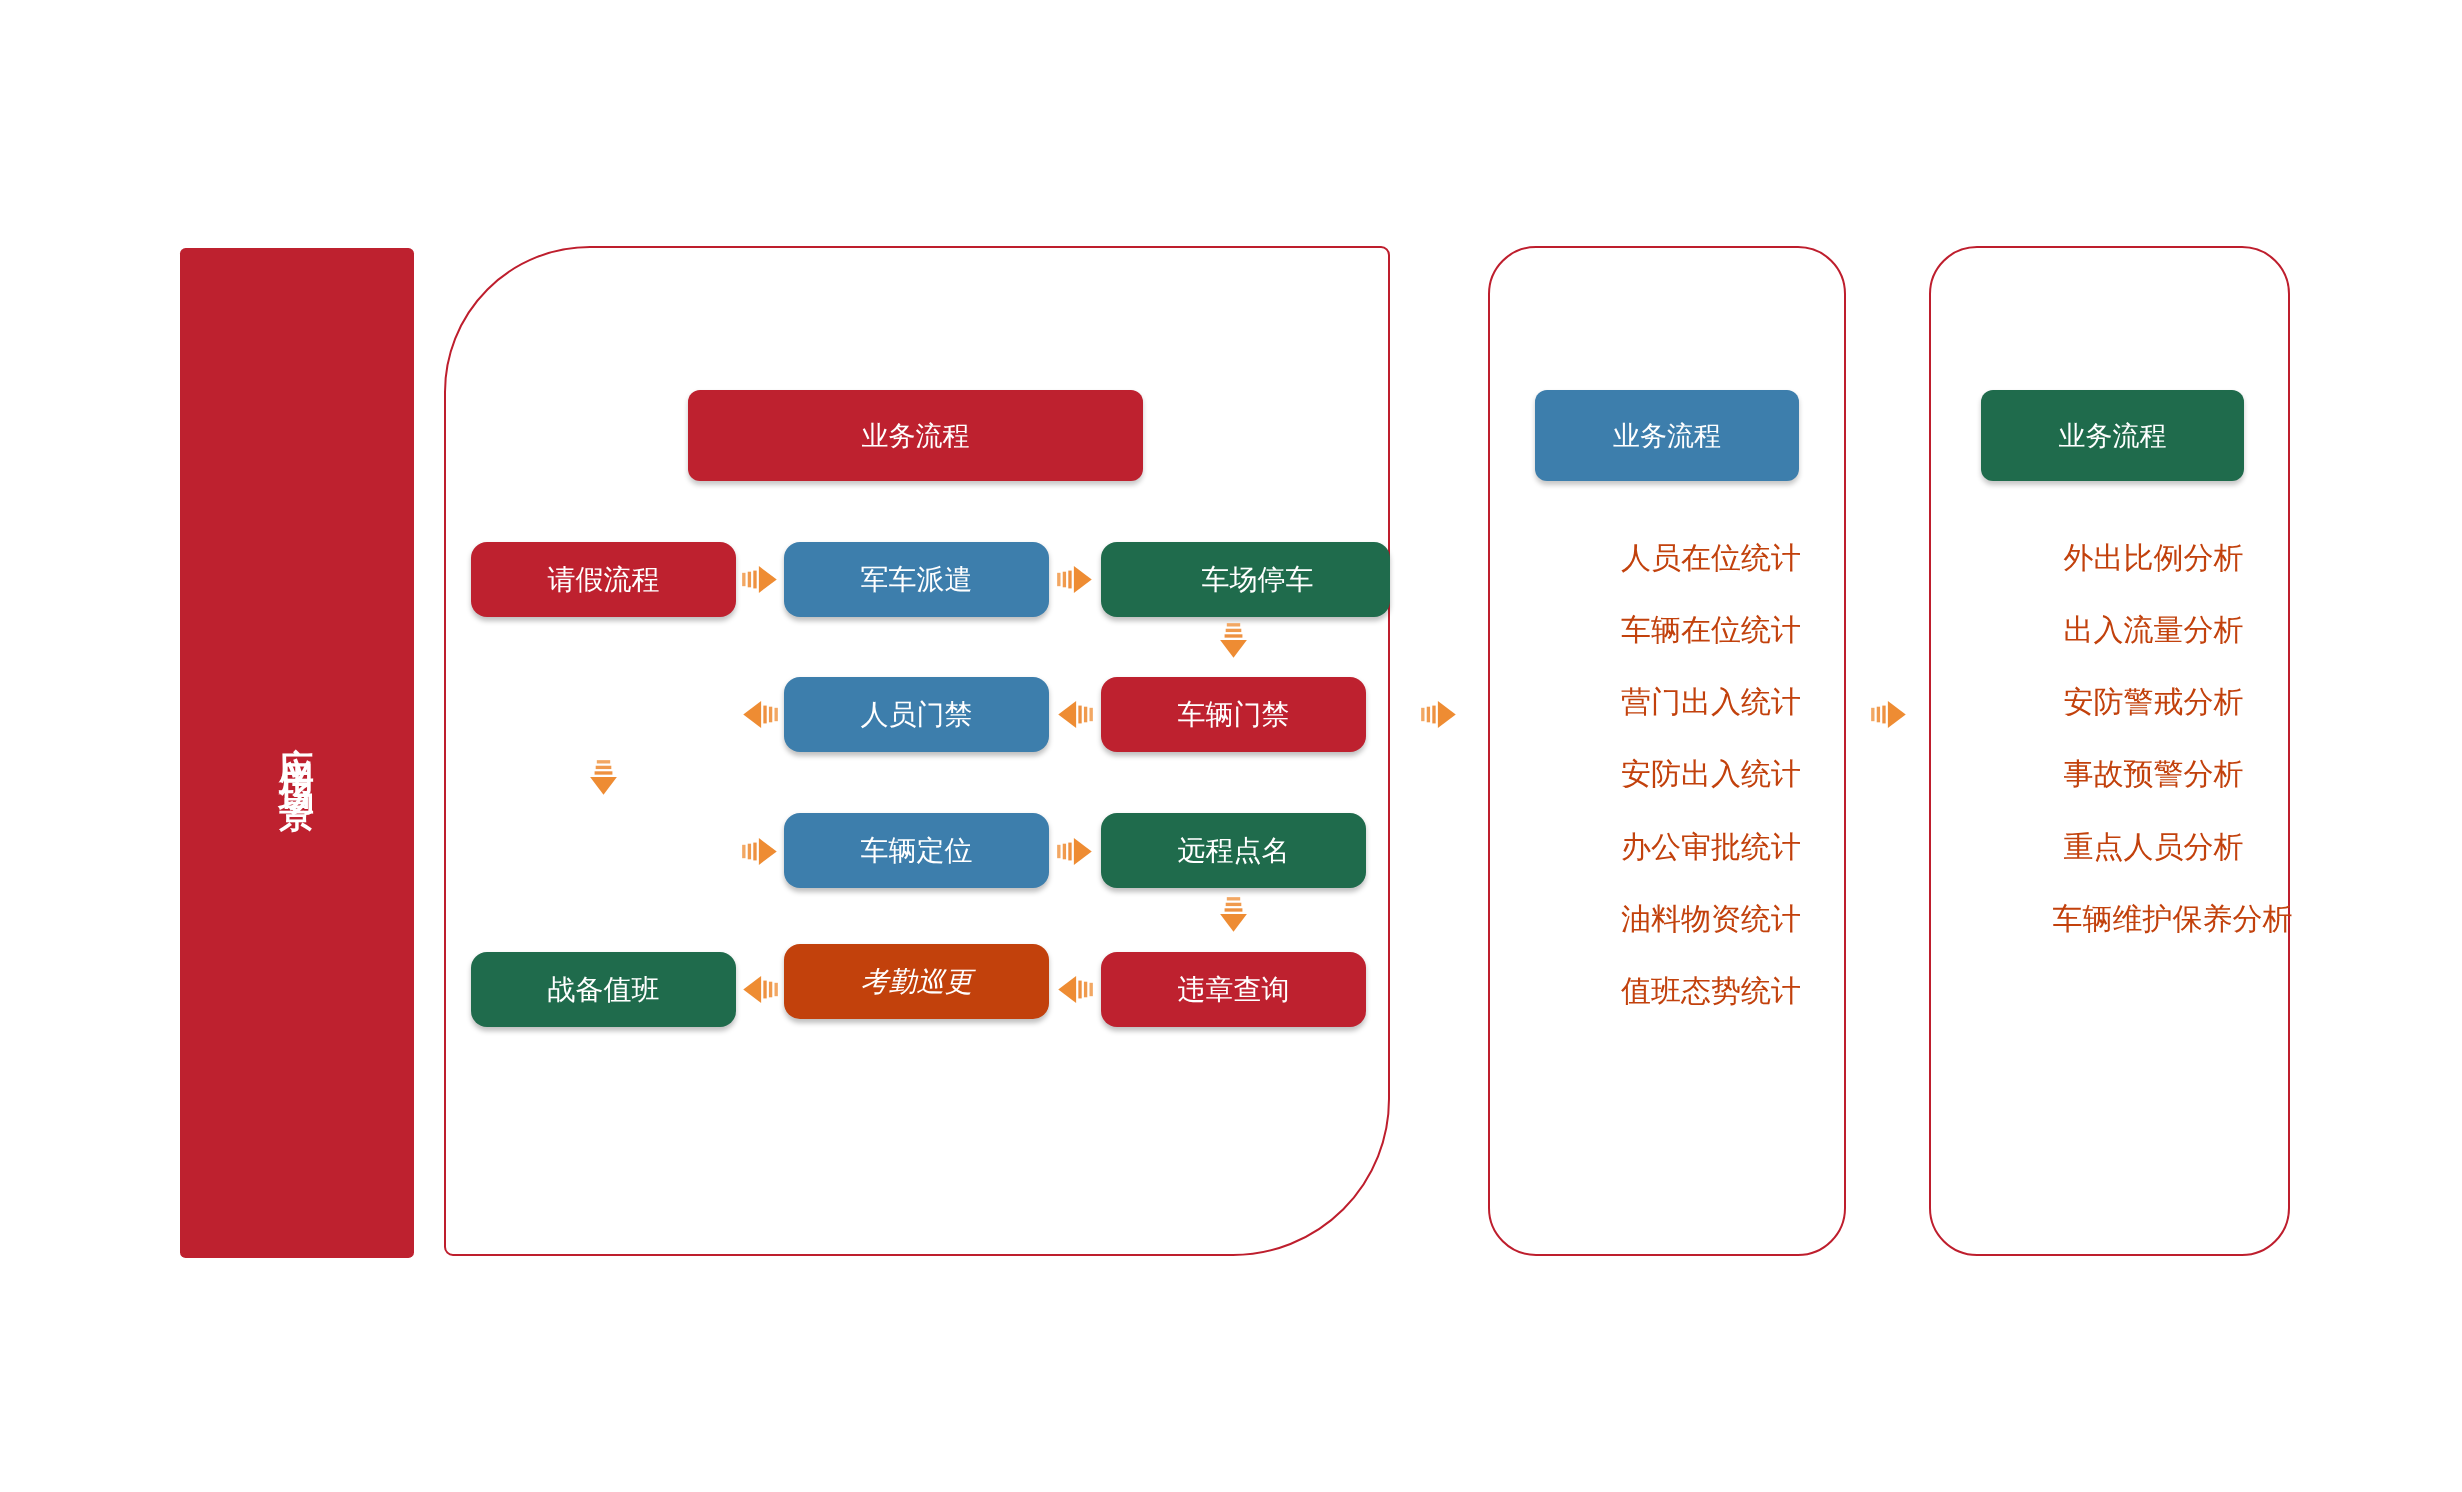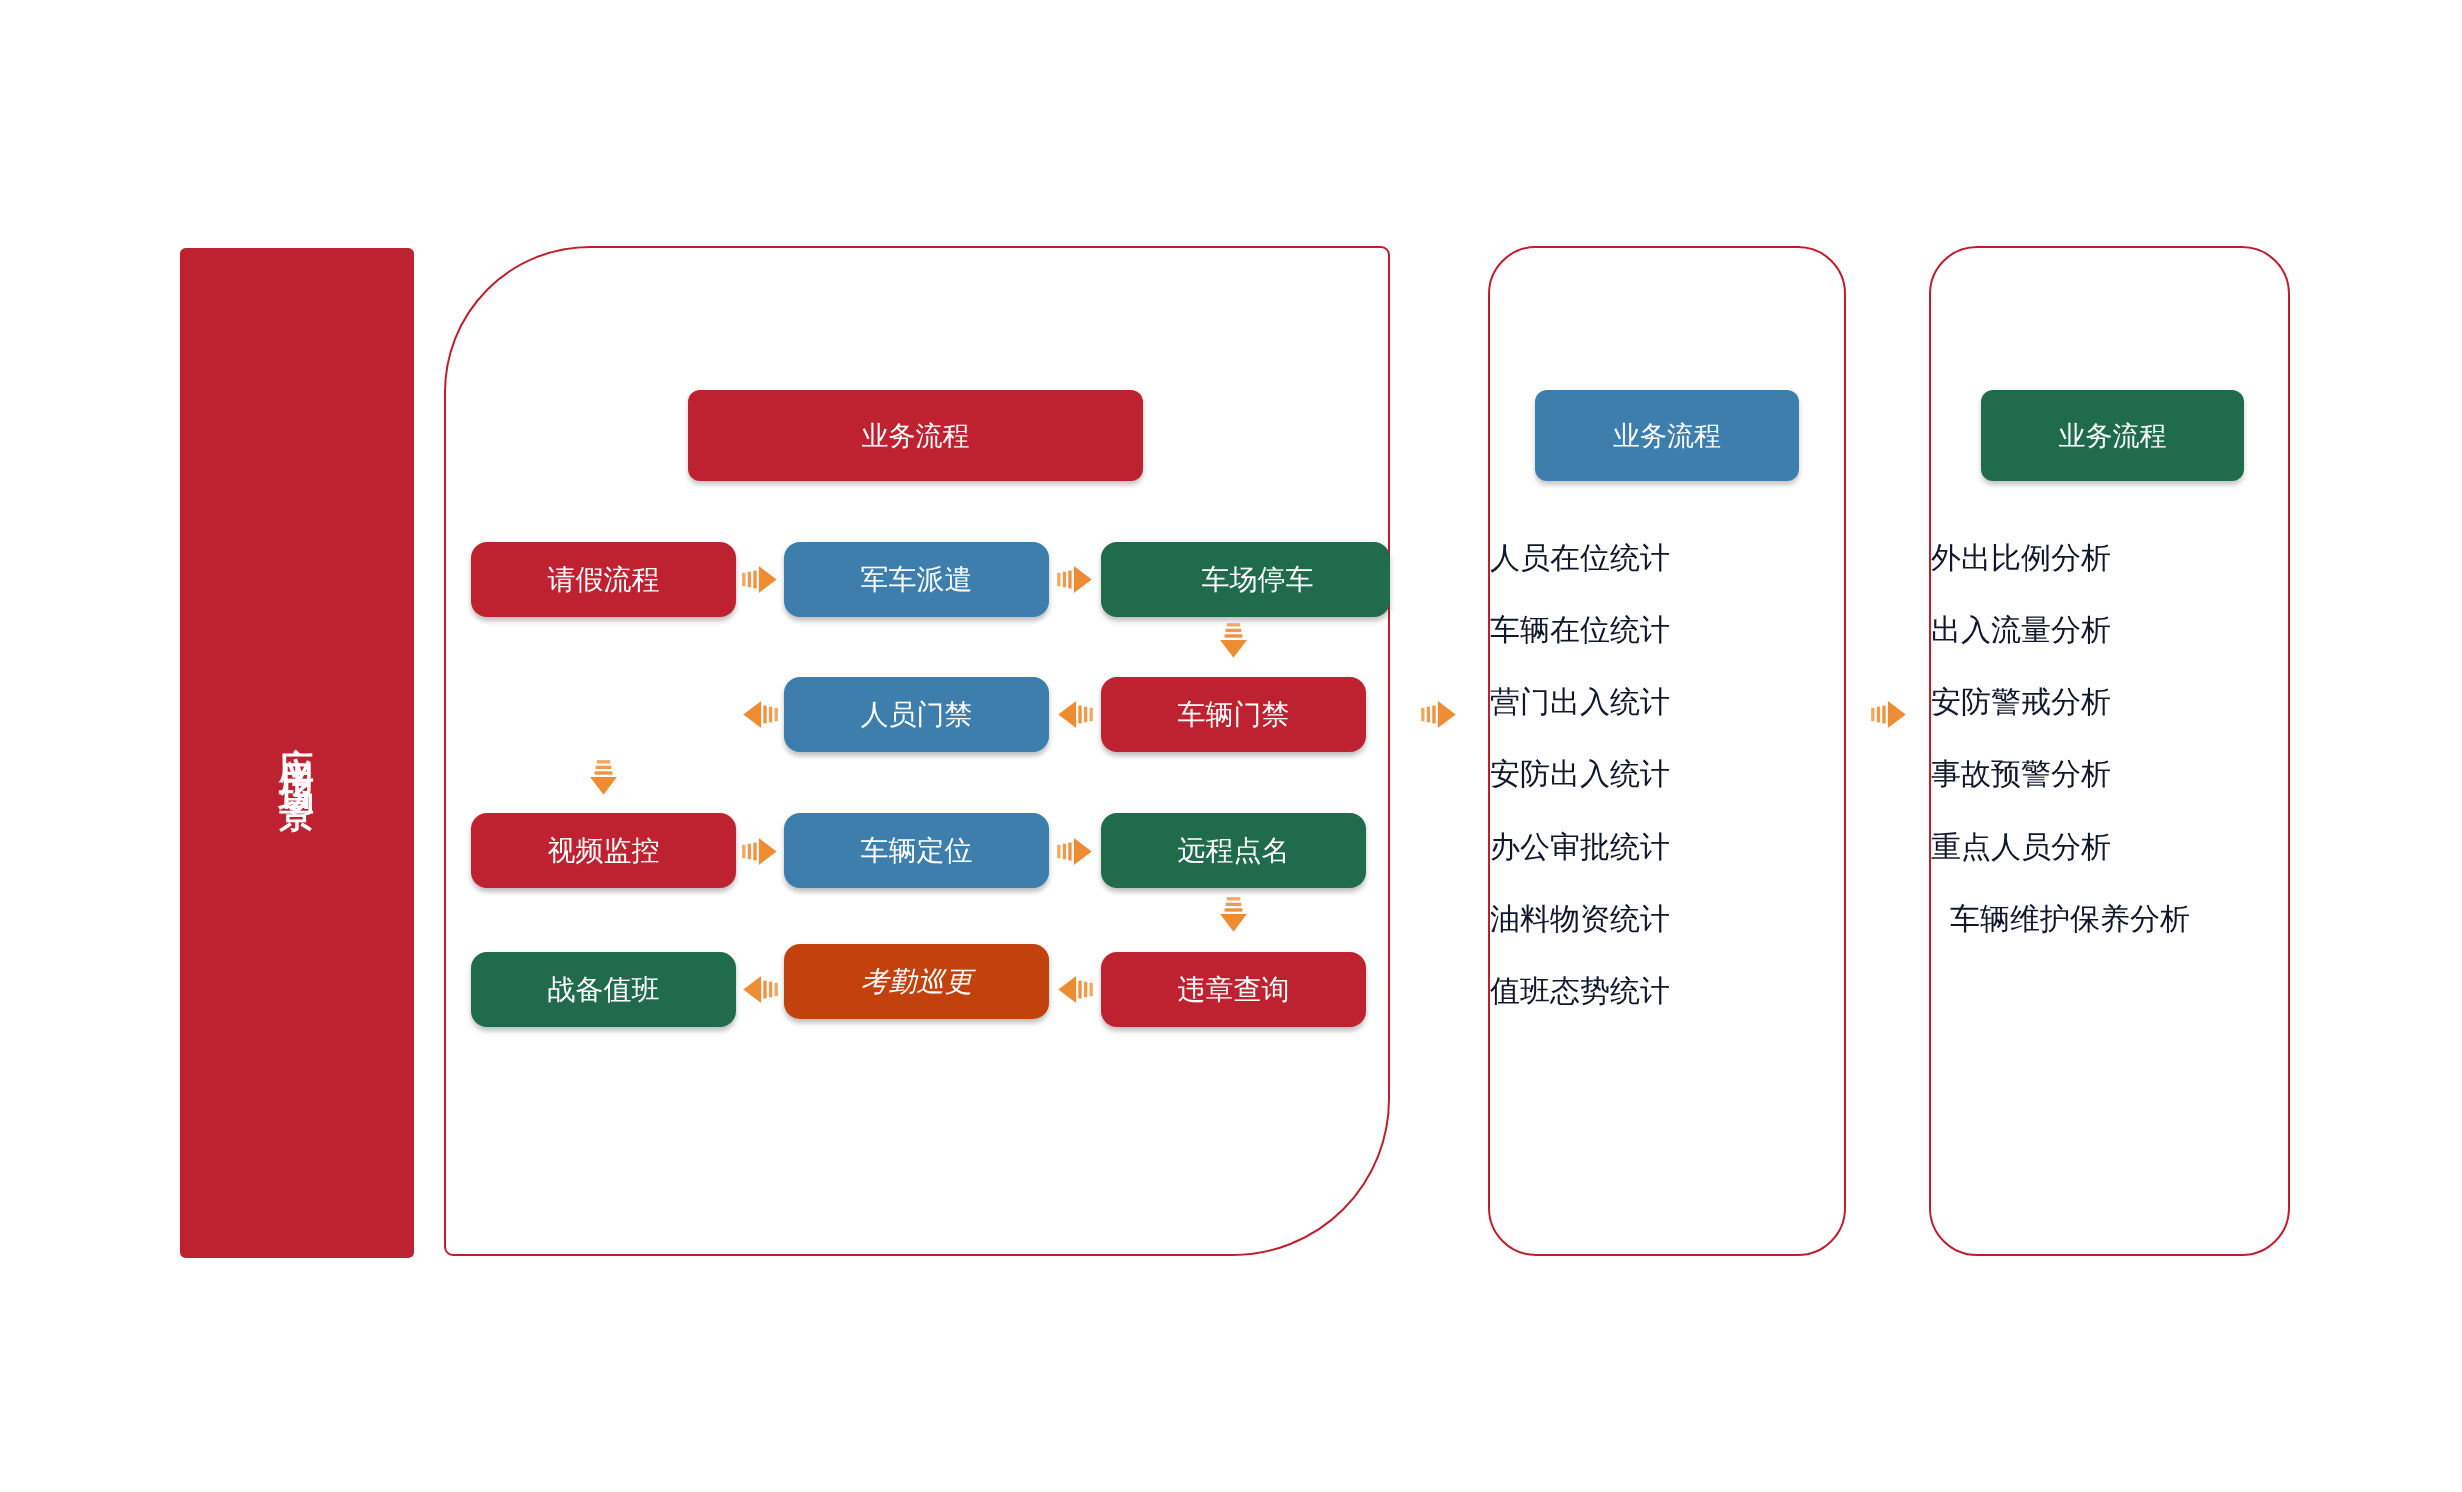--- a/index.html
+++ b/index.html
@@ -12,22 +12,22 @@
   #sidebar{position:absolute;left:180px;top:248px;width:234px;height:1010px;border-radius:5.6px;
            display:flex;align-items:center;justify-content:center;}
   #sidebar .vtext{writing-mode:vertical-rl;text-orientation:upright;color:#ffffff;
            font-size:35px;font-weight:bold;letter-spacing:17px;line-height:1;}
   .titlebox{position:absolute;display:flex;align-items:center;justify-content:center;
            border-radius:12px;color:#ffffff;font-size:27px;
            box-shadow:0 3.4px 5px rgba(0,0,0,0.22);}
   .gridbox{position:absolute;width:265px;height:75px;border-radius:16px;
            display:flex;align-items:center;justify-content:center;color:#ffffff;font-size:28px;
            box-shadow:0 3.4px 5px rgba(0,0,0,0.25);}
-  .listitem{position:absolute;height:36px;line-height:36px;text-align:left;
-           font-size:30px;color:#0f172a;white-space:nowrap;}
+  .listitem{position:absolute;height:36px;line-height:36px;text-align:center;
+           font-size:30px;color:#c2410c;white-space:nowrap;margin-left:44px;}
   .arrow{position:absolute;line-height:0;}
   .arrow.left svg{transform:scaleX(-1);}
 </style>
 </head>
 <body>
 
 <svg width="0" height="0" style="position:absolute">
   <defs>
     <g id="arr-right">
       <rect x="0" y="14" width="6" height="24" fill="#F2A763"></rect>
@@ -58,21 +58,20 @@
 
   <div class="titlebox" style="left: 688px; top: 390px; width: 455px; height: 91px; background-color: rgb(190, 33, 47);">业务流程</div>
   <div class="titlebox" style="left: 1535px; top: 390px; width: 264px; height: 91px; background-color: rgb(61, 126, 172);">业务流程</div>
   <div class="titlebox" style="left: 1981px; top: 390px; width: 263px; height: 91px; background-color: rgb(31, 107, 76);">业务流程</div>
 
   <div class="gridbox" style="left: 471px; top: 542px; background-color: rgb(190, 33, 47);">请假流程</div>
   <div class="gridbox" style="left: 784px; top: 542px; background-color: rgb(61, 126, 172);">军车派遣</div>
   <div class="gridbox" style="left: 1101px; top: 542px; background-color: rgb(31, 107, 76); padding-left: 24px;">车场停车</div>
   <div class="gridbox" style="left: 784px; top: 677px; background-color: rgb(61, 126, 172);">人员门禁</div>
   <div class="gridbox" style="left: 1101px; top: 677px; background-color: rgb(190, 33, 47);">车辆门禁</div>
-  <div class="gridbox" style="left: 471px; top: 813px; background-color: rgb(190, 33, 47);">视频监控</div>
   <div class="gridbox" style="left: 784px; top: 813px; background-color: rgb(61, 126, 172);">车辆定位</div>
   <div class="gridbox" style="left: 1101px; top: 813px; background-color: rgb(31, 107, 76);">远程点名</div>
   <div class="gridbox" style="left: 471px; top: 952px; background-color: rgb(31, 107, 76);">战备值班</div>
   <div class="gridbox" style="left: 784px; top: 944px; background-color: #c2410c; font-style: italic;">考勤巡更</div>
   <div class="gridbox" style="left: 1101px; top: 952px; background-color: rgb(190, 33, 47);">违章查询</div>
 
   <div class="arrow" style="left:742px;top:565px;"><svg width="36" height="29" viewBox="0 0 64 52">
         <use href="#arr-right"></use>
       </svg></div>
   <div class="arrow" style="left:1057px;top:565px;"><svg width="36" height="29" viewBox="0 0 64 52">

